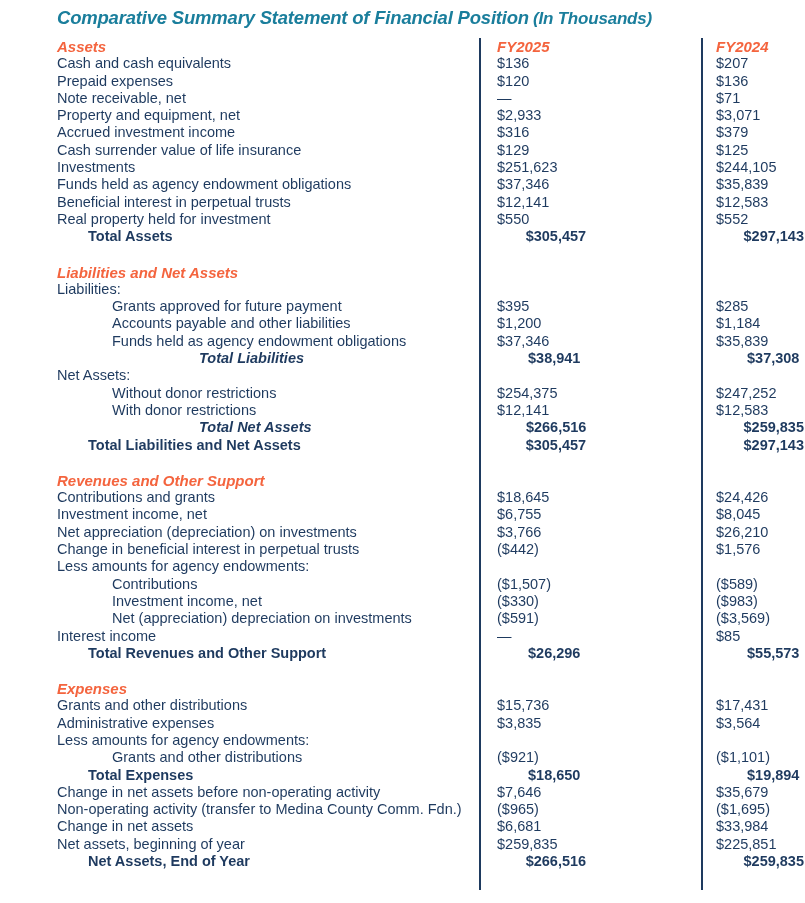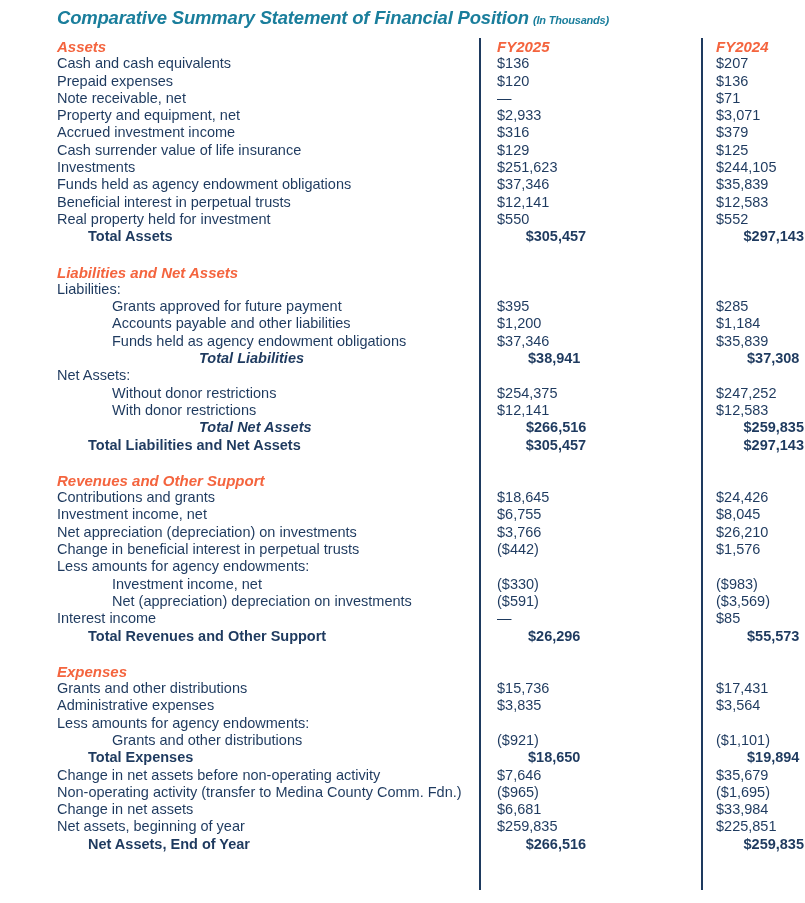--- a/index.html
+++ b/index.html
@@ -23,21 +23,21 @@
     left:57px;
     top:7px;
     font-size:18.5px;
     font-weight:700;
     font-style:italic;
     letter-spacing:-0.2px;
     color:var(--teal);
     white-space:nowrap;
   }
   .title-suffix{
-    font-size:11px;
+    font-size:17px;
     margin-left:4px;
     font-weight:700;
     font-style:italic;
   }
   .divider{
     position:absolute;
     top:38px;
     width:1.6px;
     height:852px;
     background:var(--navy);
@@ -235,20 +235,25 @@
           <span class="cell-label">Change in beneficial interest in perpetual trusts</span>
           <span class="cell-v1">($442)</span>
           <span class="cell-v2">$1,576</span>
         </div>
         <div class="row">
           <span class="cell-label">Less amounts for agency endowments:</span>
           <span class="cell-v1"></span>
           <span class="cell-v2"></span>
         </div>
         <div class="row indent-1">
+          <span class="cell-label">Contributions</span>
+          <span class="cell-v1">($1,507)</span>
+          <span class="cell-v2">($589)</span>
+        </div>
+        <div class="row indent-1">
           <span class="cell-label">Investment income, net</span>
           <span class="cell-v1">($330)</span>
           <span class="cell-v2">($983)</span>
         </div>
         <div class="row indent-1">
           <span class="cell-label">Net (appreciation) depreciation on investments</span>
           <span class="cell-v1">($591)</span>
           <span class="cell-v2">($3,569)</span>
         </div>
         <div class="row">

